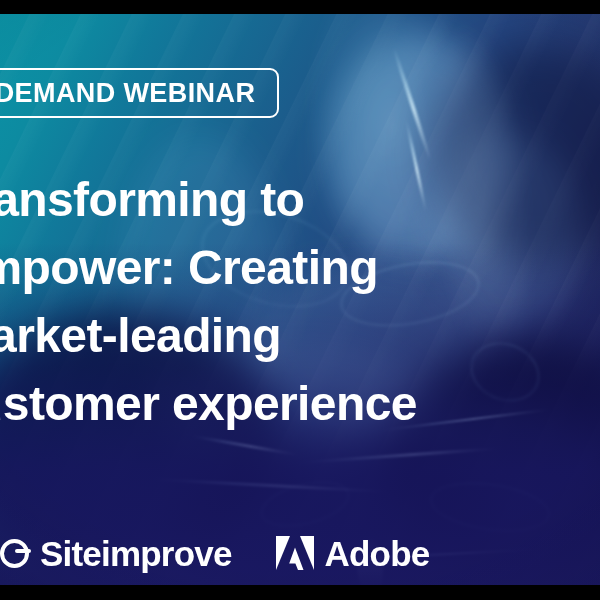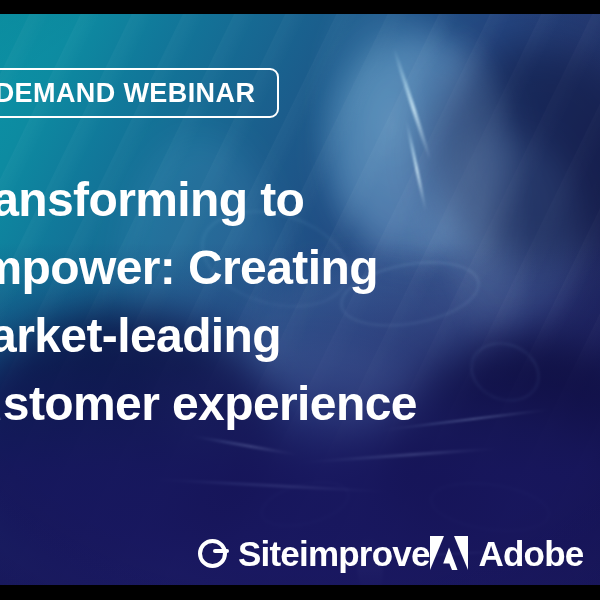--- a/index.html
+++ b/index.html
@@ -164,21 +164,21 @@
     white-space:nowrap;
   }
 
   
   #logos {
     position:absolute;
     left:0; top:508px;
     width:600px; height:62px;
     display:flex;
     align-items:center;
-    padding-left:198px;
+    gap:44px;
     z-index:20;
   }
   .logo { display:flex; align-items:center; gap:11px; }
   .logo .word {
     color:#ffffff;
     font-size:35px;
     font-weight:bold;
     letter-spacing:-0.8px;
     line-height:1;
     white-space:nowrap;

